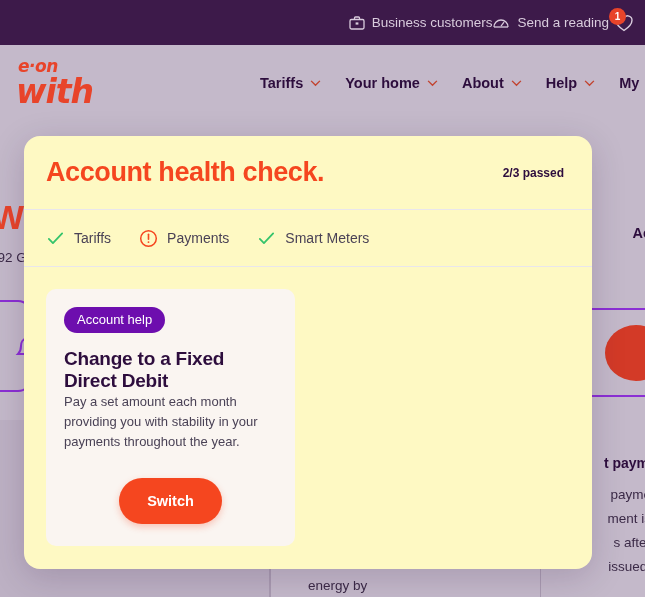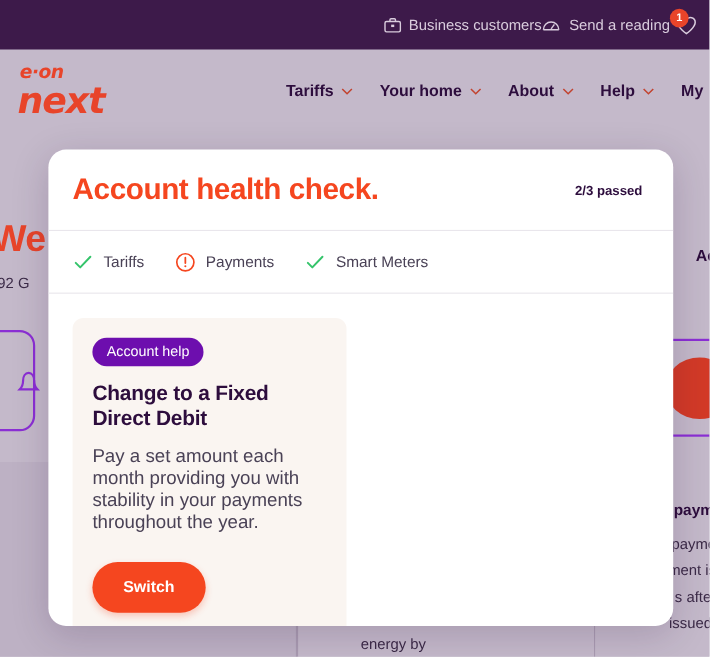--- a/index.html
+++ b/index.html
@@ -155,21 +155,20 @@
     width: 290px; height: 177px;
     background: #bdb1c4;
     border-right: 1px solid #a99bb1;
   }
   .bg-card-left-text {
     position: absolute;
     left: 308px; top: 578px;
     font-size: 13.5px;
     color: #3b2a47;
     white-space: nowrap;
-    margin-left: 20px;
   }
 
   .bg-divider-vert {
     position: absolute;
     left: 270px; top: 480px;
     width: 1px; height: 117px;
     background: #a99bb1;
   }
   .bg-divider-vert2 {
     position: absolute;
@@ -225,25 +224,25 @@
   }
 
   
   #modal-overlay {
     position: absolute;
     inset: 0;
     pointer-events: none;
   }
   .modal {
     position: absolute;
-    left: 44px;
+    left: 24px;
     top: 136px;
     width: 568px;
     height: 433px;
-    background: #ffffff;
+    background: #fef9c3;
     border-radius: 16px;
     box-shadow: 0 8px 34px rgba(40, 10, 55, 0.18);
     overflow: hidden;
     pointer-events: auto;
   }
 
   .modal-head {
     height: 74px;
     display: flex;
     align-items: center;
@@ -311,28 +310,27 @@
     line-height: 1;
   }
   .help-title {
     margin-top: 15px;
     font-size: 19px;
     font-weight: bold;
     color: #2d0d3d;
     letter-spacing: -0.2px;
   }
   .help-text {
-    margin-top: 13px;
-    font-size: 17px;
+    font-size: 13px;
     line-height: 20px;
     color: #4a4256;
   }
   .switch-wrap {
     display: flex;
-    justify-content: flex-start;
+    justify-content: center;
     margin-top: 26px;
   }
   .switch-btn {
     background: #f5461f;
     color: #ffffff;
     border: none;
     border-radius: 26px;
     font-family: "Liberation Sans", sans-serif;
     font-size: 14.5px;
     font-weight: bold;
@@ -362,21 +360,21 @@
   <div class="bg-right-heading">Ac</div>
   <div class="bg-rule-top"></div>
   <div class="bg-red-circle"></div>
   <div class="bg-rule-bottom"></div>
   <div class="bg-right-sub-title">t paym</div>
   <div class="bg-right-p">payme<br>ment is<br>s after<br>issued.</div>
 
   <div class="navbar">
     <div class="logo">
       <div class="eon">e·on</div>
-      <div class="next">next</div>
+      <div class="next">with</div>
     </div>
     <div class="navlinks">
       <div class="navlink">
         <span>Tariffs</span>
         <svg class="chev" viewBox="0 0 12 8">
             <path d="M1 1l5 5 5-5" fill="none" stroke="#c2432f" stroke-width="1.6"></path>
           </svg>
       </div>
       <div class="navlink">
         <span>Your home</span>

